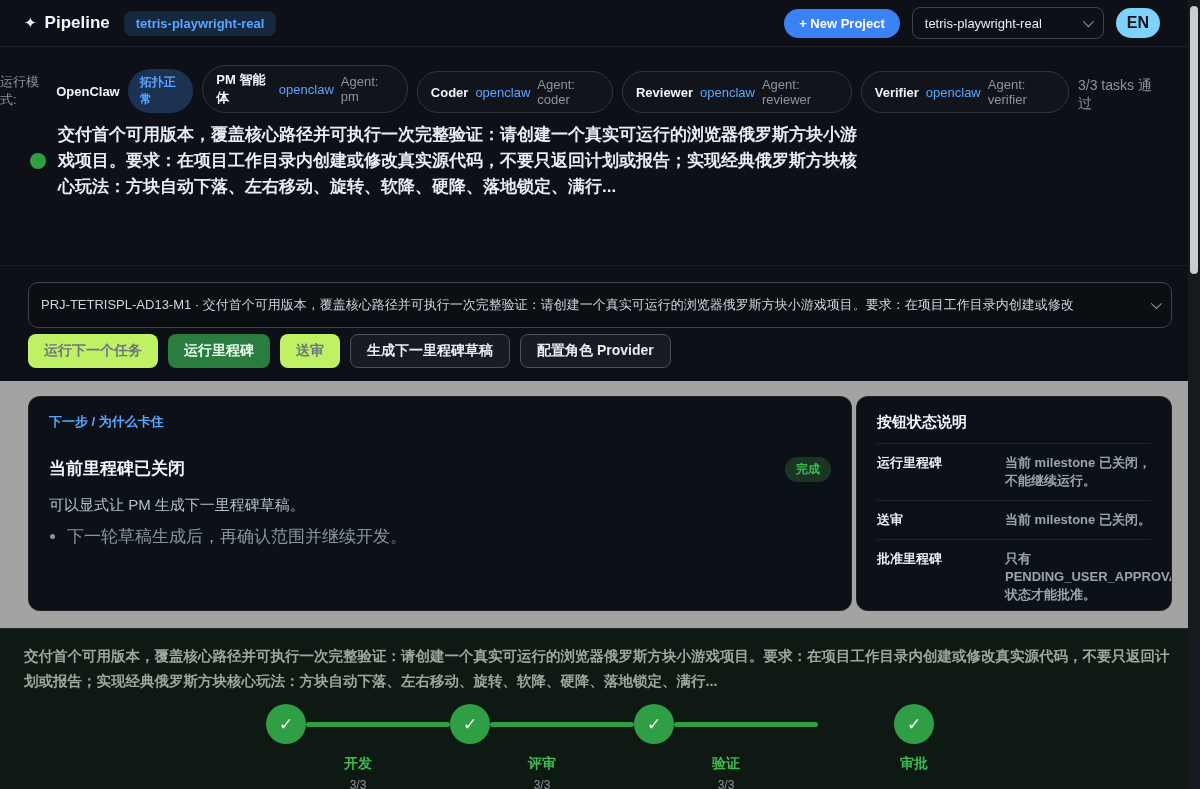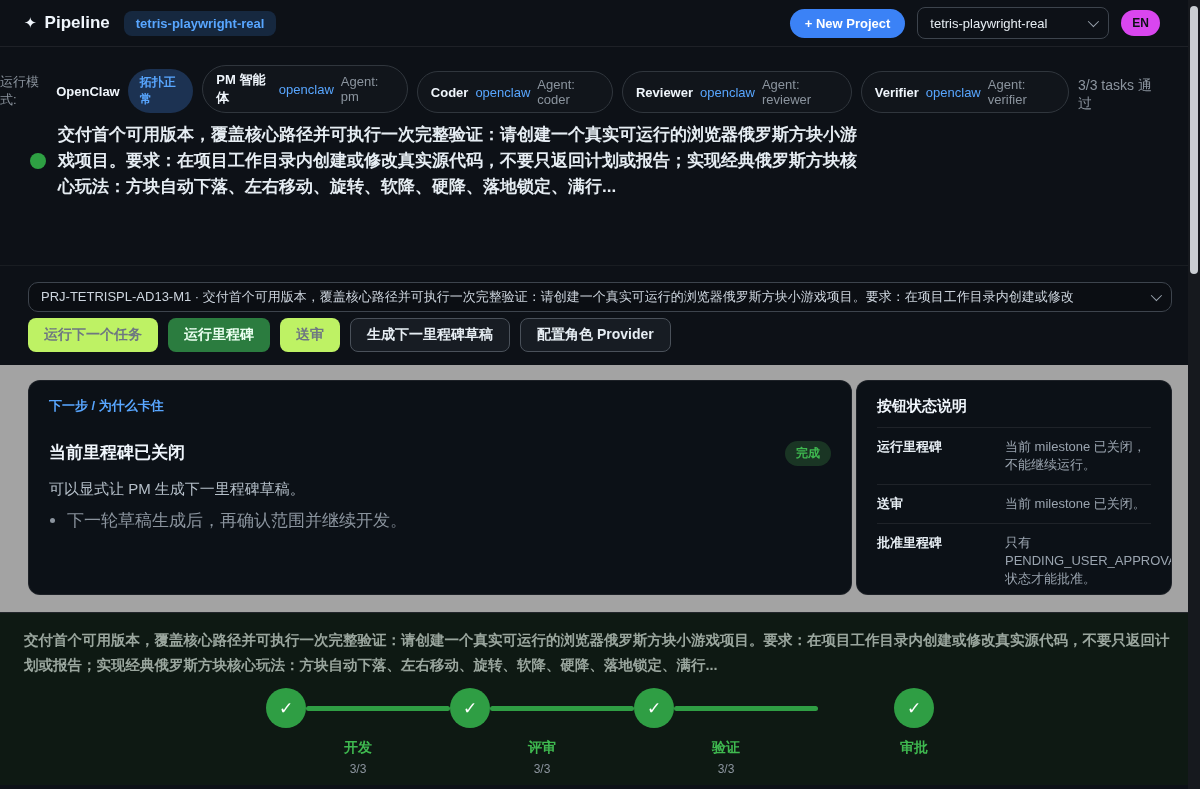--- a/index.html
+++ b/index.html
@@ -27,21 +27,21 @@
   }
   .nav-select {
     display:flex; align-items:center; justify-content:space-between;
     width:192px; height:32px; padding:0 12px;
     background:#0d1117; border:1px solid #3d444d; border-radius:8px;
     font-size:13px; color:#e6edf3; cursor:pointer;
   }
   .chev { width:8px; height:8px; border-right:1.5px solid #9aa4af; border-bottom:1.5px solid #9aa4af;
     transform:rotate(45deg) translateY(-2px); display:inline-block; }
   .btn-lang {
-    background:#d946ef; color:#0d1117; font-weight:bold; font-size:12px;
+    background:#7dd3fc; color:#0d1117; font-weight:bold; font-size:16px;
     border:none; border-radius:15px; padding:6px 11px; cursor:pointer;
   }
   
   .hero { position:relative; height:218px; background:#0d1117; }
   .hero-left { position:absolute; left:30px; top:75px; display:flex; gap:12px; }
   .status-dot { width:16px; height:16px; border-radius:50%; background:#2ea043; margin-top:31px; flex:0 0 auto; }
   .hero-title { width:806px; font-size:17px; line-height:26px; font-weight:bold; color:#e6edf3; }
   .hero-right { position:absolute; right:40px; top:18px; display:flex; flex-direction:row; align-items:flex-end; gap:9px; }
   .runmode { display:flex; align-items:center; gap:8px; font-size:13px; }
   .runmode .lbl { color:#8b949e; }
@@ -52,21 +52,21 @@
     border:1px solid #30363d; background:rgba(255,255,255,0.02);
     border-radius:999px; padding:5px 13px;
   }
   .agent-pill .role { color:#f0f6fc; font-weight:bold; }
   .agent-pill .prov { color:#58a6ff; cursor:pointer; }
   .agent-pill .agent { color:#8b949e; }
   .tasks-status { font-size:14px; color:#8b949e; margin-top:2px; }
   
   .controls { padding:16px 28px 13px 28px; background:#0d1117; border-top:1px solid rgba(255,255,255,0.05); }
   .milestone-bar {
-    height:30px; border:1px solid #3d444d; border-radius:10px; background:#0b0e13;
+    height:46px; border:1px solid #3d444d; border-radius:10px; background:#0b0e13;
     display:flex; align-items:center; padding:0 12px; gap:8px; cursor:pointer;
   }
   .milestone-bar .txt {
     flex:1; font-size:13px; color:#cdd5de; white-space:nowrap; overflow:hidden;
   }
   .btn-row { display:flex; gap:10px; margin-top:6px; }
   .btn { height:34px; border:none; border-radius:8px; padding:0 16px; font-size:14px; font-weight:bold;
     font-family:inherit; cursor:pointer; }
   .btn.disabled { background:#bef264; color:#6e7781; cursor:default; }
   .btn.primary { background:#2b7c3f; color:#eafff0; }
@@ -84,21 +84,21 @@
   .next-title { font-size:17px; font-weight:bold; color:#f0f6fc; }
   .done-badge { background:#1a3524; color:#3fb950; font-size:12px; font-weight:bold; padding:4px 11px; border-radius:999px; }
   .next-desc { margin-top:14px; font-size:15px; color:#b6c0ca; }
   .next-bullets { margin-top:12px; padding-left:18px; }
   .next-bullets li { font-size:17px; color:#8b949e; line-height:20px; }
   .states-title { font-size:15px; font-weight:bold; color:#f0f6fc; padding-bottom:11px;
     border-bottom:1px solid rgba(255,255,255,0.08); }
   .state-row { display:flex; gap:10px; padding:10px 0; border-bottom:1px solid rgba(255,255,255,0.08); }
   .state-row:last-child { border-bottom:none; }
   .state-row .k { width:118px; flex:0 0 auto; font-size:13px; font-weight:bold; color:#e6edf3; line-height:18px; }
-  .state-row .v { flex:1; font-size:13px; color:#9aa4af; line-height:18px; }
+  .state-row .v { flex:1; font-size:13px; color:#9aa4af; line-height:18px;font-weight:bold; }
   
   .divider { height:1px; background:rgba(255,255,255,0.09); }
   .footer-section { background:#0e1913; height:172px; padding:15px 24px 0 24px; }
   .footer-desc { font-size:14.5px; line-height:25px; font-weight:bold; color:#9aa69e; }
   .stepper { display:flex; justify-content:center; margin-top:10px; }
   .step { display:flex; flex-direction:column; }
   .step-top { display:flex; align-items:center; }
   .circle {
     width:40px; height:40px; border-radius:50%; background:#2f9e44;
     display:flex; align-items:center; justify-content:center;

